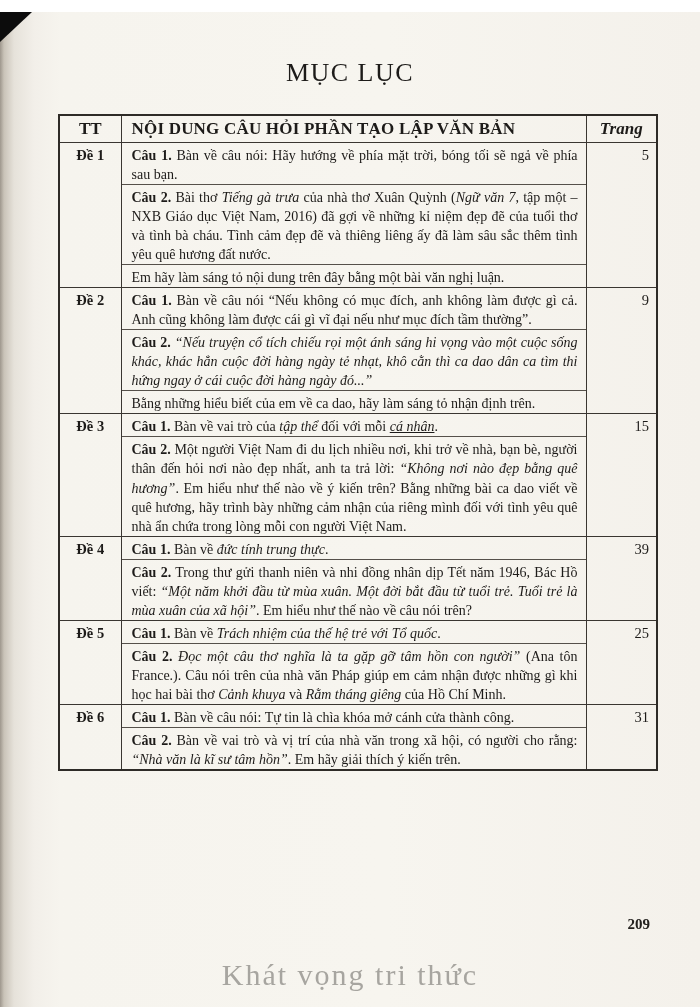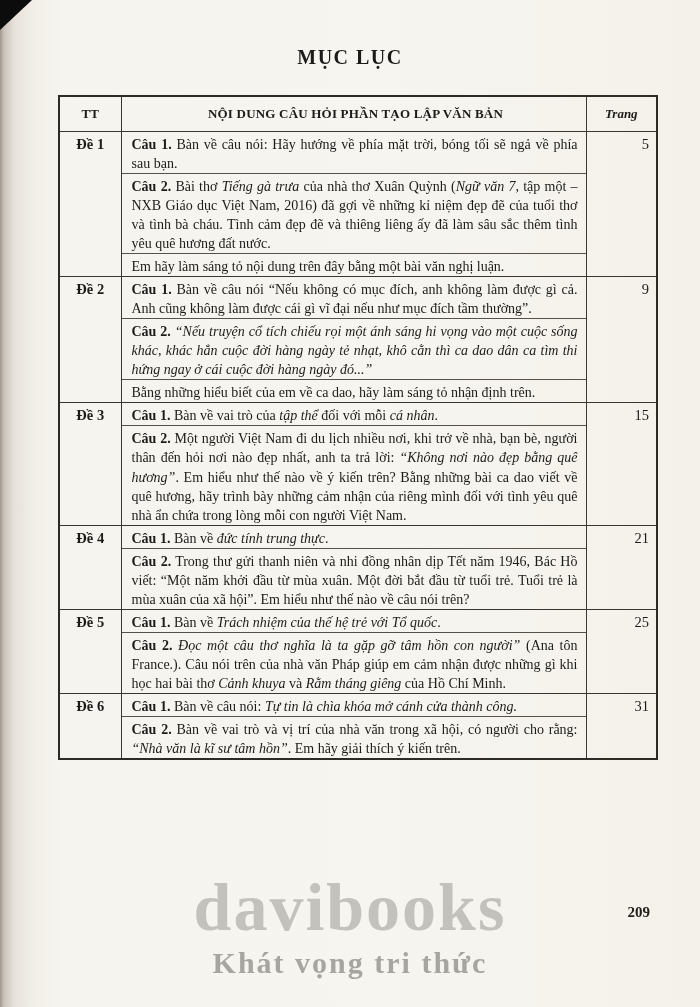--- a/index.html
+++ b/index.html
@@ -12,33 +12,33 @@
     position: relative; width: 700px; height: 1007px;
     background: linear-gradient(90deg, #9e978d 0px, #c9c3b8 4px, #e6e2da 14px,
                 #f2efe9 34px, #f6f4ee 60px, #f7f5ef 55%, #f4f1eb 100%);
     color: #1d1b19;
   }
   .corner-fold {
     position: absolute; top: 0; left: 0; width: 0; height: 0;
     border-top: 30px solid #0c0c0c; border-right: 32px solid transparent;
   }
   .title {
-    margin: 0; padding-top: 46px; text-align: center;
-    font-size: 20px; font-weight: bold; letter-spacing: 1.5px;
+    margin: 12px; padding-top: 46px; text-align: center;
+    font-size: 26px; font-weight: normal; letter-spacing: 1.5px;
   }
   table.toc {
     border-collapse: collapse; table-layout: fixed;
     margin: 26px 0 0 58px; width: 598px;
     background: transparent;
   }
   table.toc { border: 2px solid #2e2b27; }
   .toc th, .toc td { border: 1.5px solid #3a3631; }
-  .toc th { font-size: 13px; padding: 9px 6px; font-weight: bold; }
+  .toc th { font-size: 17px; padding: 3px 6px; font-weight: bold; }
   th.tt-h { width: 62px; text-align: center; }
-  th.content-h { width: 465px; text-align: center; padding-left: 10px; letter-spacing: 0.2px; }
+  th.content-h { width: 465px; text-align: left; padding-left: 10px; letter-spacing: 0.2px; }
   th.page-h { width: 71px; text-align: center; font-style: italic; }
   .tt-cell {
     vertical-align: top; text-align: center; font-weight: bold;
     font-size: 14.5px; padding-top: 4px; margin-top: 12px;
   }
   .content-cell { padding: 0; vertical-align: top; }
   .content-item {
     padding: 3px 8px 0 10px; font-size: 14px; line-height: 1.36;
     text-align: justify; border-bottom: 1px solid #55504a;
   }
@@ -50,21 +50,21 @@
   .watermark {
     position: absolute; left: 0; width: 100%; text-align: center;
     pointer-events: none; z-index: 5;
   }
   .wm-word {
     top: 868px; font-size: 68px; font-weight: bold;
     color: rgba(141, 138, 133, 0.48); letter-spacing: 2px;
   }
   .wm-tag {
     top: 946px; font-size: 30px;
-    color: rgba(118, 116, 112, 0.62); letter-spacing: 2px; font-weight: bold;
+    color: rgba(118, 116, 112, 0.62); letter-spacing: 2px;
   }
   .page-number {
     position: absolute; right: 50px; top: 904px;
     font-weight: bold; font-size: 15px; color: #23211e;
   }
 </style>
 </head>
 <body>
 
 <div class="page">
@@ -95,48 +95,47 @@
           <td class="content-cell">
             <div class="content-item"><span style="font-weight: bold;">Câu 1.</span><span> Bàn về câu nói “Nếu không có mục đích, anh không làm được gì cả. Anh cũng không làm được cái gì vĩ đại nếu như mục đích tầm thường”.</span></div>
             <div class="content-item"><span style="font-weight: bold;">Câu 2.</span><span> </span><span style="font-style: italic;">“Nếu truyện cổ tích chiếu rọi một ánh sáng hi vọng vào một cuộc sống khác, khác hẳn cuộc đời hàng ngày tẻ nhạt, khô cằn thì ca dao dân ca tìm thi hứng ngay ở cái cuộc đời hàng ngày đó...”</span></div>
             <div class="content-item"><span>Bằng những hiểu biết của em về ca dao, hãy làm sáng tỏ nhận định trên.</span></div>
           </td>
           <td class="page-cell">9</td>
         </tr>
         <tr>
           <td class="tt-cell">Đề 3</td>
           <td class="content-cell">
-            <div class="content-item"><span style="font-weight: bold;">Câu 1.</span><span> Bàn về vai trò của </span><span style="font-style: italic;">tập thể</span><span> đối với mỗi </span><span style="font-style: italic;">cá nhân</span><span>.</span></div>
+            <div class="content-item"><span style="font-weight: bold;">Câu 1.</span><span> Bàn về vai trò của </span><span style="font-style: italic;">tập thể</span><span> đối với mỗi </span><span style="font-style: italic; text-decoration: underline;">cá nhân</span><span>.</span></div>
             <div class="content-item"><span style="font-weight: bold;">Câu 2.</span><span> Một người Việt Nam đi du lịch nhiều nơi, khi trở về nhà, bạn bè, người thân đến hỏi nơi nào đẹp nhất, anh ta trả lời: </span><span style="font-style: italic;">“Không nơi nào đẹp bằng quê hương”</span><span>. Em hiểu như thế nào về ý kiến trên? Bằng những bài ca dao viết về quê hương, hãy trình bày những cảm nhận của riêng mình đối với tình yêu quê nhà ẩn chứa trong lòng mỗi con người Việt Nam.</span></div>
           </td>
           <td class="page-cell">15</td>
         </tr>
         <tr>
           <td class="tt-cell">Đề 4</td>
           <td class="content-cell">
             <div class="content-item"><span style="font-weight: bold;">Câu 1.</span><span> Bàn về </span><span style="font-style: italic;">đức tính trung thực</span><span>.</span></div>
-            <div class="content-item"><span style="font-weight: bold;">Câu 2.</span><span> Trong thư gửi thanh niên và nhi đồng nhân dịp Tết năm 1946, Bác Hồ viết: </span><span style="">“Một năm khởi đầu từ mùa xuân. Một đời bắt đầu từ tuổi trẻ. Tuổi trẻ là mùa xuân của xã hội”</span><span>. Em hiểu như thế nào về câu nói trên?</span></div>
+            <div class="content-item"><span style="font-weight: bold;">Câu 2.</span><span> Trong thư gửi thanh niên và nhi đồng nhân dịp Tết năm 1946, Bác Hồ viết: </span><span style="font-style: italic;">“Một năm khởi đầu từ mùa xuân. Một đời bắt đầu từ tuổi trẻ. Tuổi trẻ là mùa xuân của xã hội”</span><span>. Em hiểu như thế nào về câu nói trên?</span></div>
           </td>
-          <td class="page-cell">21</td>
+          <td class="page-cell">39</td>
         </tr>
         <tr>
           <td class="tt-cell">Đề 5</td>
           <td class="content-cell">
             <div class="content-item"><span style="font-weight: bold;">Câu 1.</span><span> Bàn về </span><span style="font-style: italic;">Trách nhiệm của thế hệ trẻ với Tổ quốc</span><span>.</span></div>
             <div class="content-item"><span style="font-weight: bold;">Câu 2.</span><span> </span><span style="font-style: italic;">Đọc một câu thơ nghĩa là ta gặp gỡ tâm hồn con người”</span><span> (Ana tôn France.). Câu nói trên của nhà văn Pháp giúp em cảm nhận được những gì khi học hai bài thơ </span><span style="font-style: italic;">Cảnh khuya</span><span> và </span><span style="font-style: italic;">Rằm tháng giêng</span><span> của Hồ Chí Minh.</span></div>
           </td>
           <td class="page-cell">25</td>
         </tr>
         <tr>
           <td class="tt-cell">Đề 6</td>
           <td class="content-cell">
-            <div class="content-item"><span style="font-weight: bold;">Câu 1.</span><span> Bàn về câu nói: </span><span style="font-style: italic; margin-top: 33px;">Tự tin là chìa khóa mở cánh cửa thành công.</span></div>
+            <div class="content-item"><span style="font-weight: bold;">Câu 1.</span><span> Bàn về câu nói: </span><span style=" margin-top: 33px;">Tự tin là chìa khóa mở cánh cửa thành công.</span></div>
             <div class="content-item"><span style="font-weight: bold;">Câu 2.</span><span> Bàn về vai trò và vị trí của nhà văn trong xã hội, có người cho rằng: </span><span style="font-style: italic;">“Nhà văn là kĩ sư tâm hồn”</span><span>. Em hãy giải thích ý kiến trên.</span></div>
           </td>
           <td class="page-cell">31</td>
         </tr>
       </tbody>
   </table>
 
-  <div class="watermark wm-word">davibooks</div>
   <div class="watermark wm-tag">Khát vọng tri thức</div>
   <div class="page-number">209</div>
 </div>
 
 </body></html>

